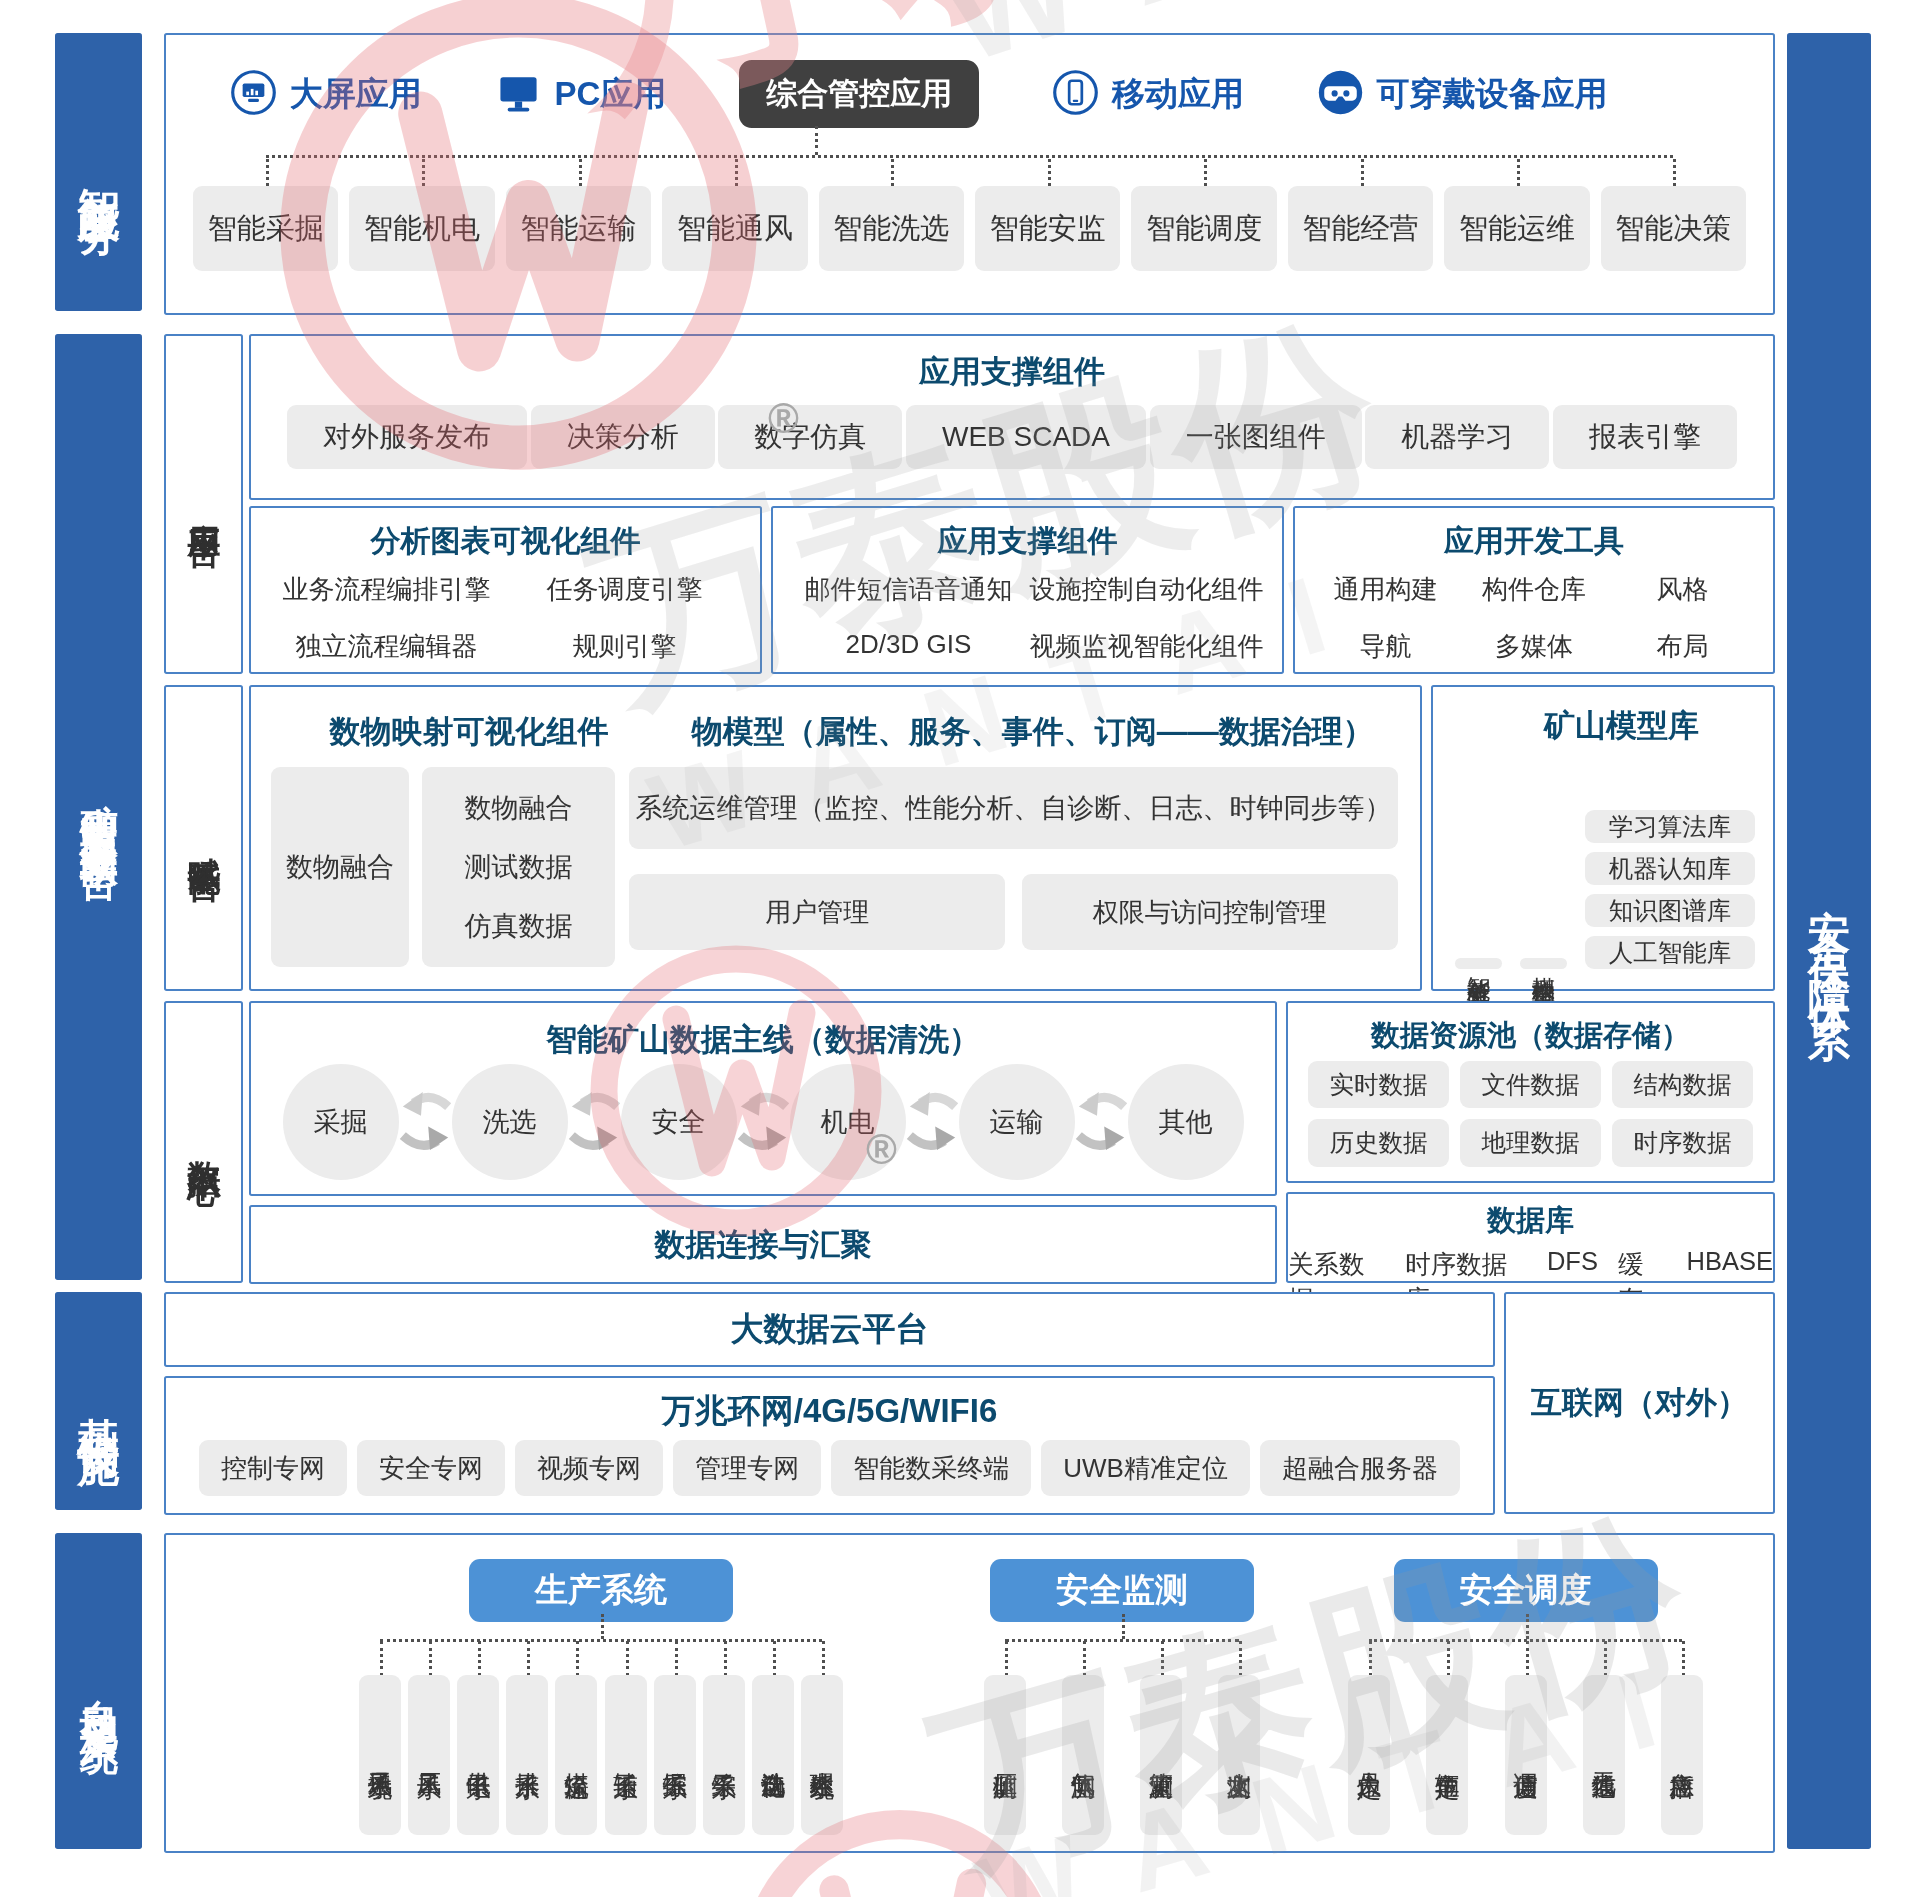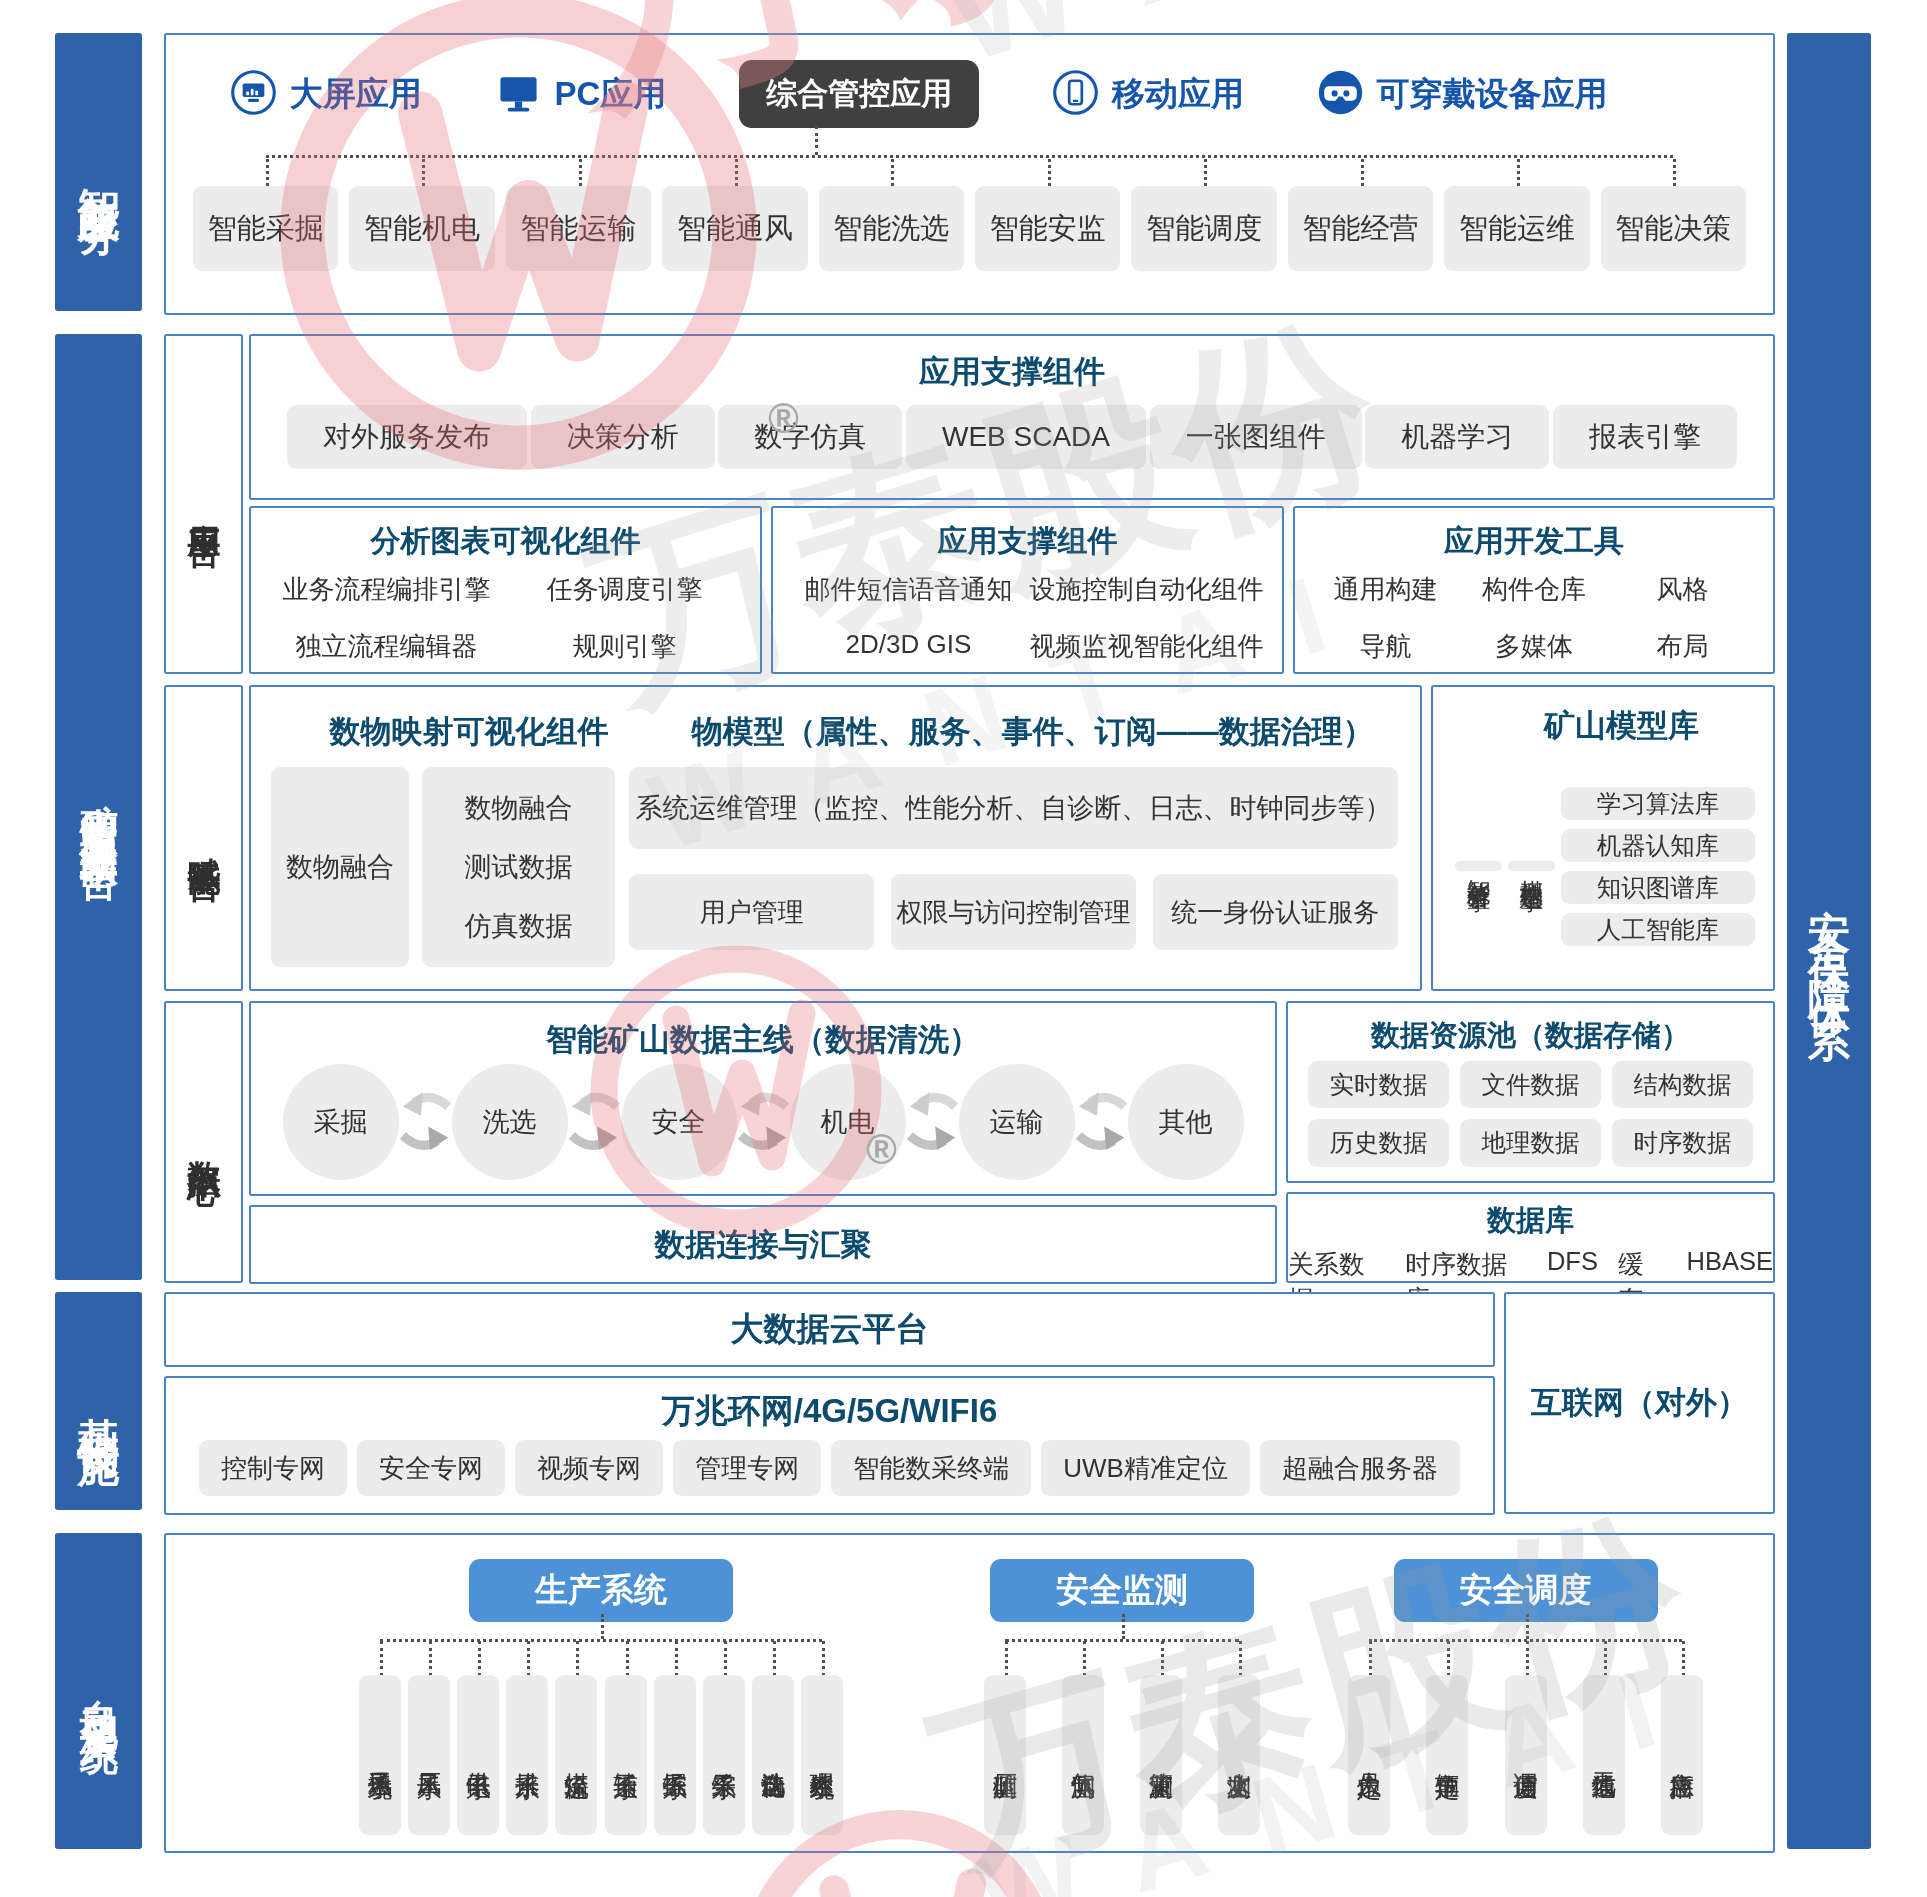--- a/index.html
+++ b/index.html
@@ -56,21 +56,21 @@
   .t-map{position:absolute;left:27px;top:23.6px;width:382px;}
   .t-model{position:absolute;left:409px;right:14.5px;top:23.6px;}
   .fusion{position:absolute;left:20px;top:80px;width:138px;height:200px;font-size:27px;}
   .datalist{position:absolute;left:171px;top:80px;width:193px;height:200px;background:#ececec;border-radius:9px;
             display:flex;flex-direction:column;justify-content:space-evenly;text-align:center;font-size:27px;}
   .ops{position:absolute;left:378px;top:80px;right:22px;height:82px;font-size:27px;text-align:center;}
   .idrow{position:absolute;left:378px;top:187px;right:22px;height:76px;display:flex;gap:16.4px;}
   .idrow .gbox{flex:1;font-size:26px;}
   .boxD{left:1431px;top:685px;width:340px;height:302px;}
   .boxD .btitle{margin-top:18px;margin-left:37px;}
-  .mlib{position:absolute;left:22px;top:76px;right:18px;bottom:20px;display:flex;gap:6px;align-items:center;}
+  .mlib{position:absolute;left:22px;top:76px;right:18px;bottom:20px;display:flex;gap:18px;align-items:flex-end;}
   .vpill{width:47px;background:#ececec;border-radius:9px;display:flex;align-items:center;justify-content:center;}
   .vpill span{writing-mode:vertical-rl;text-orientation:upright;font-size:23.6px;letter-spacing:1.8px;color:#333;}
   .libs{flex:1;display:flex;flex-direction:column;gap:9px;}
   .libs .gbox{flex:1;font-size:24.5px;}
   
   .boxE{left:249px;top:1001px;width:1024px;height:191px;}
   .boxE .btitle{margin-top:16.4px;}
   .flow{position:absolute;left:0;right:0;top:53px;bottom:5.5px;display:flex;align-items:center;justify-content:center;}
   .circle{width:116px;height:116px;border-radius:50%;background:#ececec;display:flex;align-items:center;justify-content:center;font-size:27px;}
   .arr{width:53px;height:78px;display:flex;align-items:center;}
@@ -282,21 +282,20 @@
     <div class="gbox fusion">数物融合</div>
     <div class="datalist">
       <span>数物融合</span>
       <span>测试数据</span>
       <span>仿真数据</span>
     </div>
     <div class="gbox ops">系统运维管理（监控、性能分析、自诊断、日志、时钟同步等）</div>
     <div class="idrow">
       <div class="gbox">用户管理</div>
       <div class="gbox">权限与访问控制管理</div>
-      <div class="gbox">统一身份认证服务</div>
     </div>
   </section>
 
   <section class="obox boxD">
     <div class="btitle">矿山模型库</div>
     <div class="mlib">
       <div class="vpill">
           <span>智能分析引擎</span>
         </div>
       <div class="vpill">

